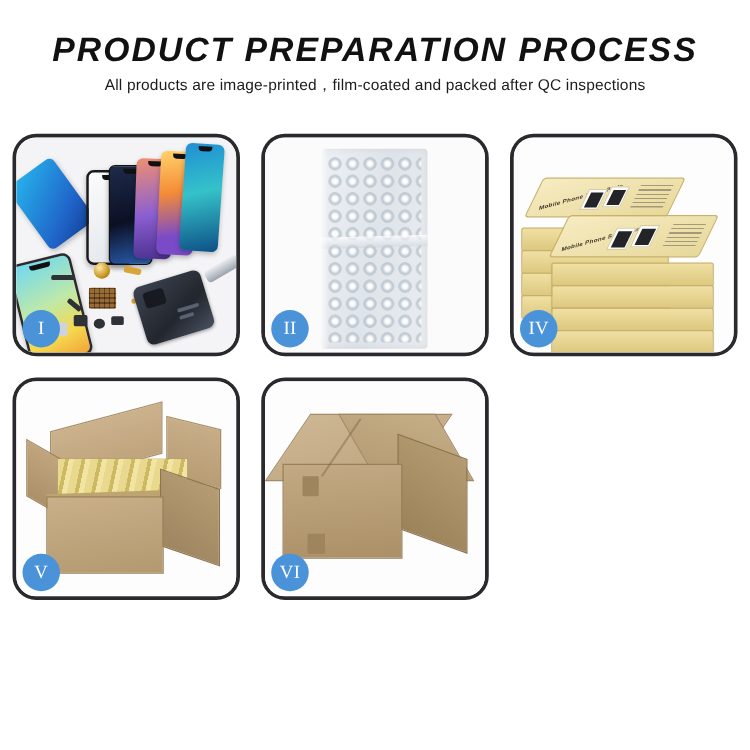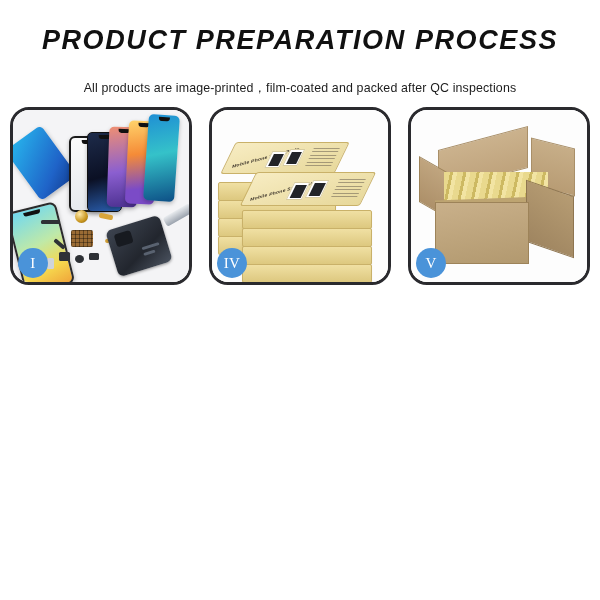--- a/index.html
+++ b/index.html
@@ -8,21 +8,21 @@
 
   .page{position:relative;width:600px;height:600px;background:#fff;}
 
   
   .header{text-align:center;padding-top:26px;}
   .title{
     font-size:27px;font-weight:bold;color:#111;
     letter-spacing:1.6px;line-height:1.05;white-space:nowrap;font-style:italic;
   }
   .subtitle{
-    margin-top:26px;font-size:12.4px;color:#1c1c1c;letter-spacing:.15px;
+    margin-top:6px;font-size:12.4px;color:#1c1c1c;letter-spacing:.15px;
     white-space:nowrap;
   }
 
   
   .grid{
     position:absolute;left:10px;top:107px;width:580px;
     display:grid;grid-template-columns:repeat(3,182px);
     grid-template-rows:178px 178px;
     column-gap:17px;row-gap:17px;
   }
@@ -224,20 +224,30 @@
         <div class="backcover">
           <span class="bc-cam"></span>
           <span class="bc-b" style="left:30px;top:26px;width:18px;height:3px;"></span>
           <span class="bc-b" style="left:30px;top:32px;width:12px;height:3px;"></span>
         </div>
         <div class="tool"></div>
       </div>
       <div class="badge">I</div>
     </div>
 
+    <div class="panel">
+      <div class="scene p2">
+        <div class="wrapbag">
+          <div class="bubbles"></div>
+          <div class="bub-sheen"></div>
+          <div class="wrap-edge"></div>
+        </div>
+      </div>
+      <div class="badge">II</div>
+    </div>
 
 
     <div class="panel">
       <div class="scene p4">
         <div class="stack">
 
           <div class="sbox" style="left:0px;top:58px;"></div>
           <div class="sbox" style="left:0px;top:76px;"></div>
           <div class="sbox" style="left:0px;top:94px;"></div>
           <div class="sbox" style="left:0px;top:112px;"></div>
@@ -281,15 +291,27 @@
         <div class="c5-inner">
           <div class="c5-goods"></div>
         </div>
         <div class="c5-rim"></div>
         <div class="c5-side"></div>
         <div class="c5-front"></div>
       </div>
       <div class="badge">V</div>
     </div>
 
+    <div class="panel">
+      <div class="scene p6">
+        <div class="c6-top"></div>
+        <div class="c6-top2"></div>
+        <div class="c6-side"></div>
+        <div class="c6-front"></div>
+        <div class="c6-seam" style="left:60px;top:30px;width:2px;height:46px;transform:skew(-34deg,0);"></div>
+        <div class="c6-tab" style="left:30px;top:76px;width:13px;height:16px;"></div>
+        <div class="c6-tab" style="left:34px;top:122px;width:14px;height:16px;"></div>
+      </div>
+      <div class="badge">VI</div>
+    </div>
 
   </div>
 </div>
 
 </body></html>

